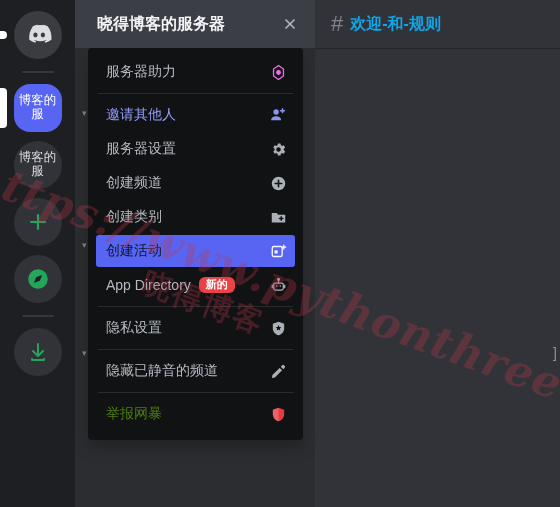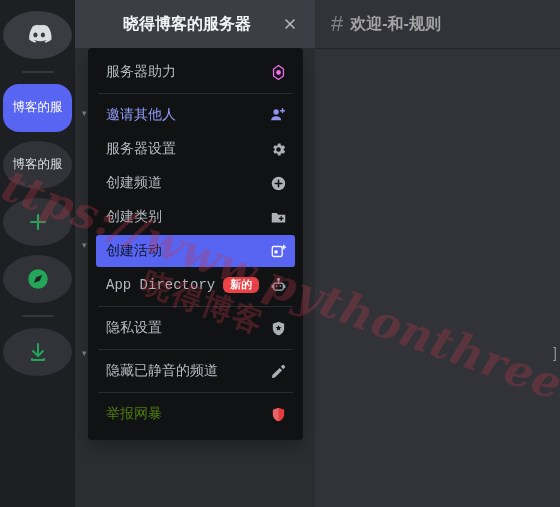--- a/index.html
+++ b/index.html
@@ -49,21 +49,21 @@
   .rail-item { position: relative; margin-bottom: 9px; }
   .pill {
     position: absolute; left: -15px; top: 50%;
     transform: translateY(-50%);
     width: 8px; border-radius: 0 4px 4px 0;
     background: #ffffff;
   }
   .pill.active { height: 40px; }
   .pill.small { height: 8px; }
   .tile {
-    width: 69px; height: 48px;
+    width: 48px; height: 48px;
     border-radius: 50%;
     background: #313338;
     display: flex; align-items: center; justify-content: center;
     color: #dbdee1;
     font-size: 13px;
     overflow: hidden;
     text-align: center;
     line-height: 1.1;
   }
   .tile.home-dark { background: #3a3c42; }
@@ -99,21 +99,21 @@
     z-index: 4;
   }
   .main-head {
     height: 48px;
     display: flex; align-items: center;
     padding-left: 16px;
     box-shadow: 0 1px 0 rgba(0,0,0,.2), 0 1.5px 0 rgba(0,0,0,.05);
     background: #313338;
   }
   .hash { color: #80848e; font-size: 22px; margin-right: 7px; font-weight: 400; line-height: 1; }
-  .chan-title { color: #a3a3a3; font-size: 16px; font-weight: 600; }
+  .chan-title { color: #0ea5e9; font-size: 16px; font-weight: 600; }
   .edge-char {
     position: absolute; right: 3px; top: 345px;
     color: #8a93a0; font-size: 14px;
   }
 
   
   .dropdown {
     position: absolute; left: 88px; top: 48px;
     width: 215px;
     background: #111214;
@@ -125,40 +125,40 @@
   .dd-header {
     position: absolute; left: 75px; top: 0;
     width: 240px; height: 48px;
     background: #3b3e45;
     z-index: 41;
     display: flex; align-items: center;
     padding: 0 12px 0 22px;
   }
   .dd-title {
     color: #f2f3f5; font-size: 16px; font-weight: 700;
-    flex: 1; white-space: nowrap; overflow: hidden; text-align: center;
+    flex: 1; white-space: nowrap; overflow: hidden;
   }
   .closebtn {
     width: 26px; height: 26px;
     display: flex; align-items: center; justify-content: center;
     color: #b5bac1; cursor: pointer;
   }
 
   .item {
     position: relative;
     height: 32px;
     display: flex; align-items: center;
     padding: 0 8px 0 10px;
     border-radius: 3px;
     color: #b5bac1;
     font-size: 14px;
     cursor: pointer;
     margin: 2px 0;
   }
-  .item .lbl { flex: 1; white-space: nowrap; overflow: hidden; font-family: Liberation Mono, monospace; }
+  .item .lbl { flex: 1; white-space: nowrap; overflow: hidden; }
   .item.invite { color: #949cf7; }
   .item.danger { color: #4d7c0f; }
   .item.active { background: #5865f2; color: #0f172a; }
   .item .ic {
     width: 18px; height: 18px;
     display: flex; align-items: center; justify-content: center;
     flex: 0 0 18px;
     opacity: .95;
   }
   .badge {

